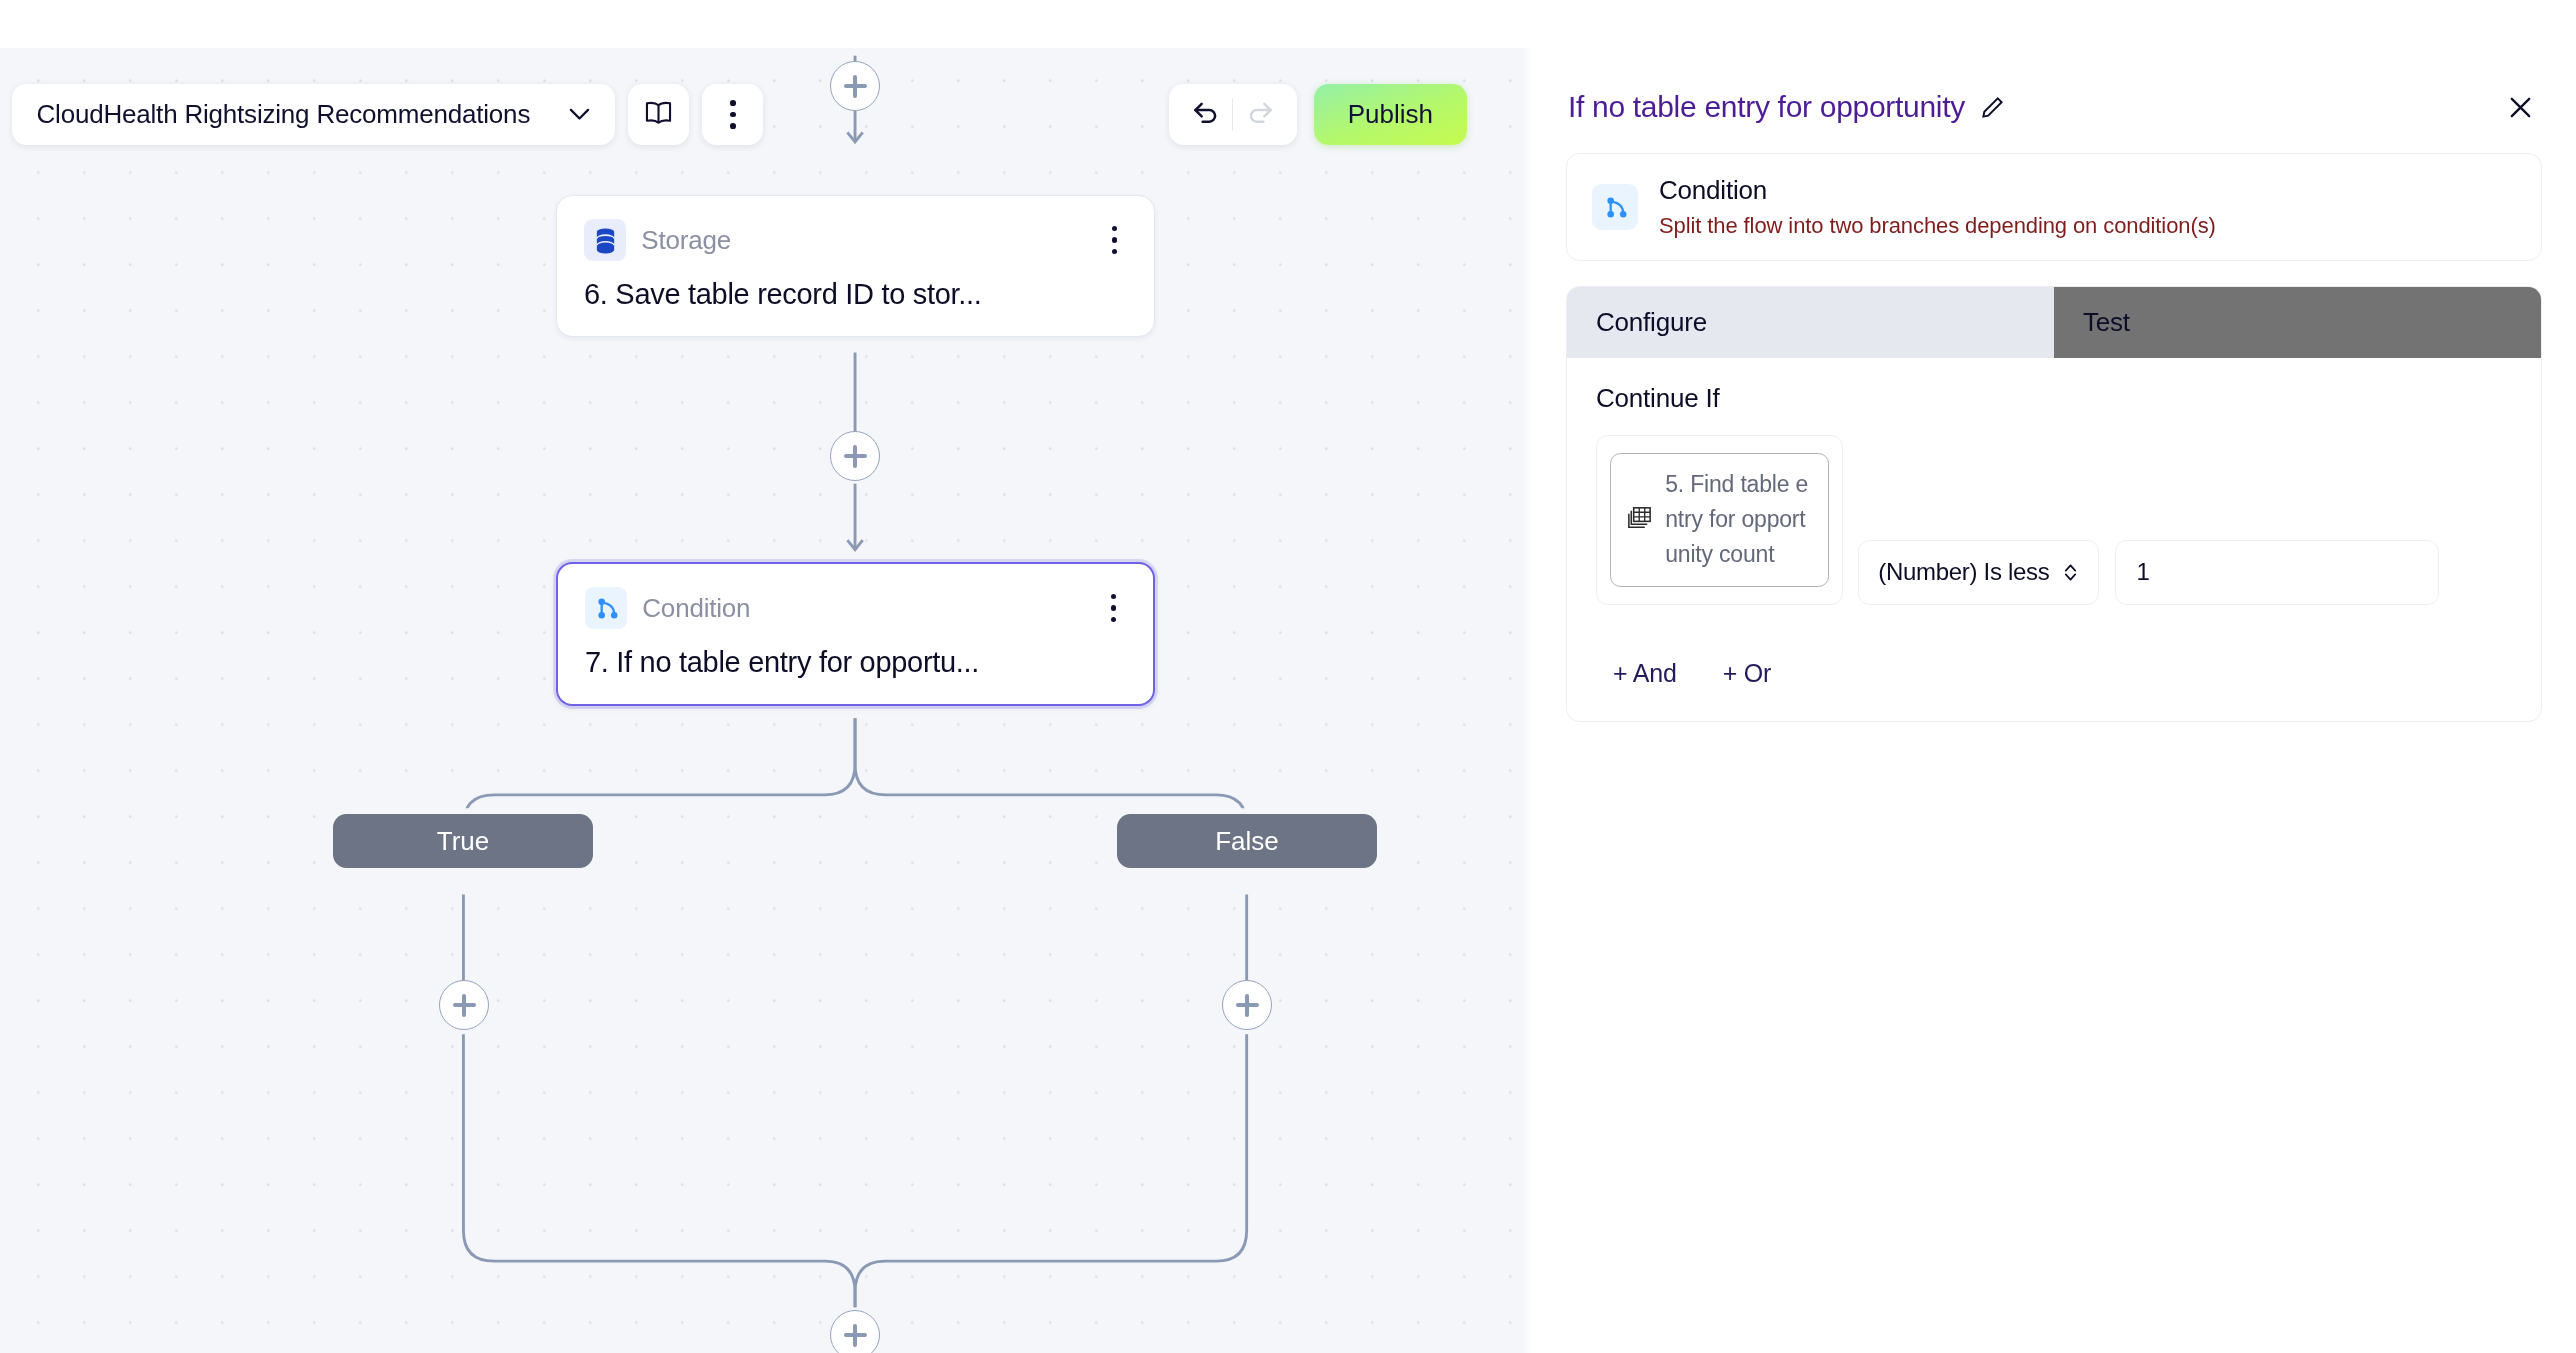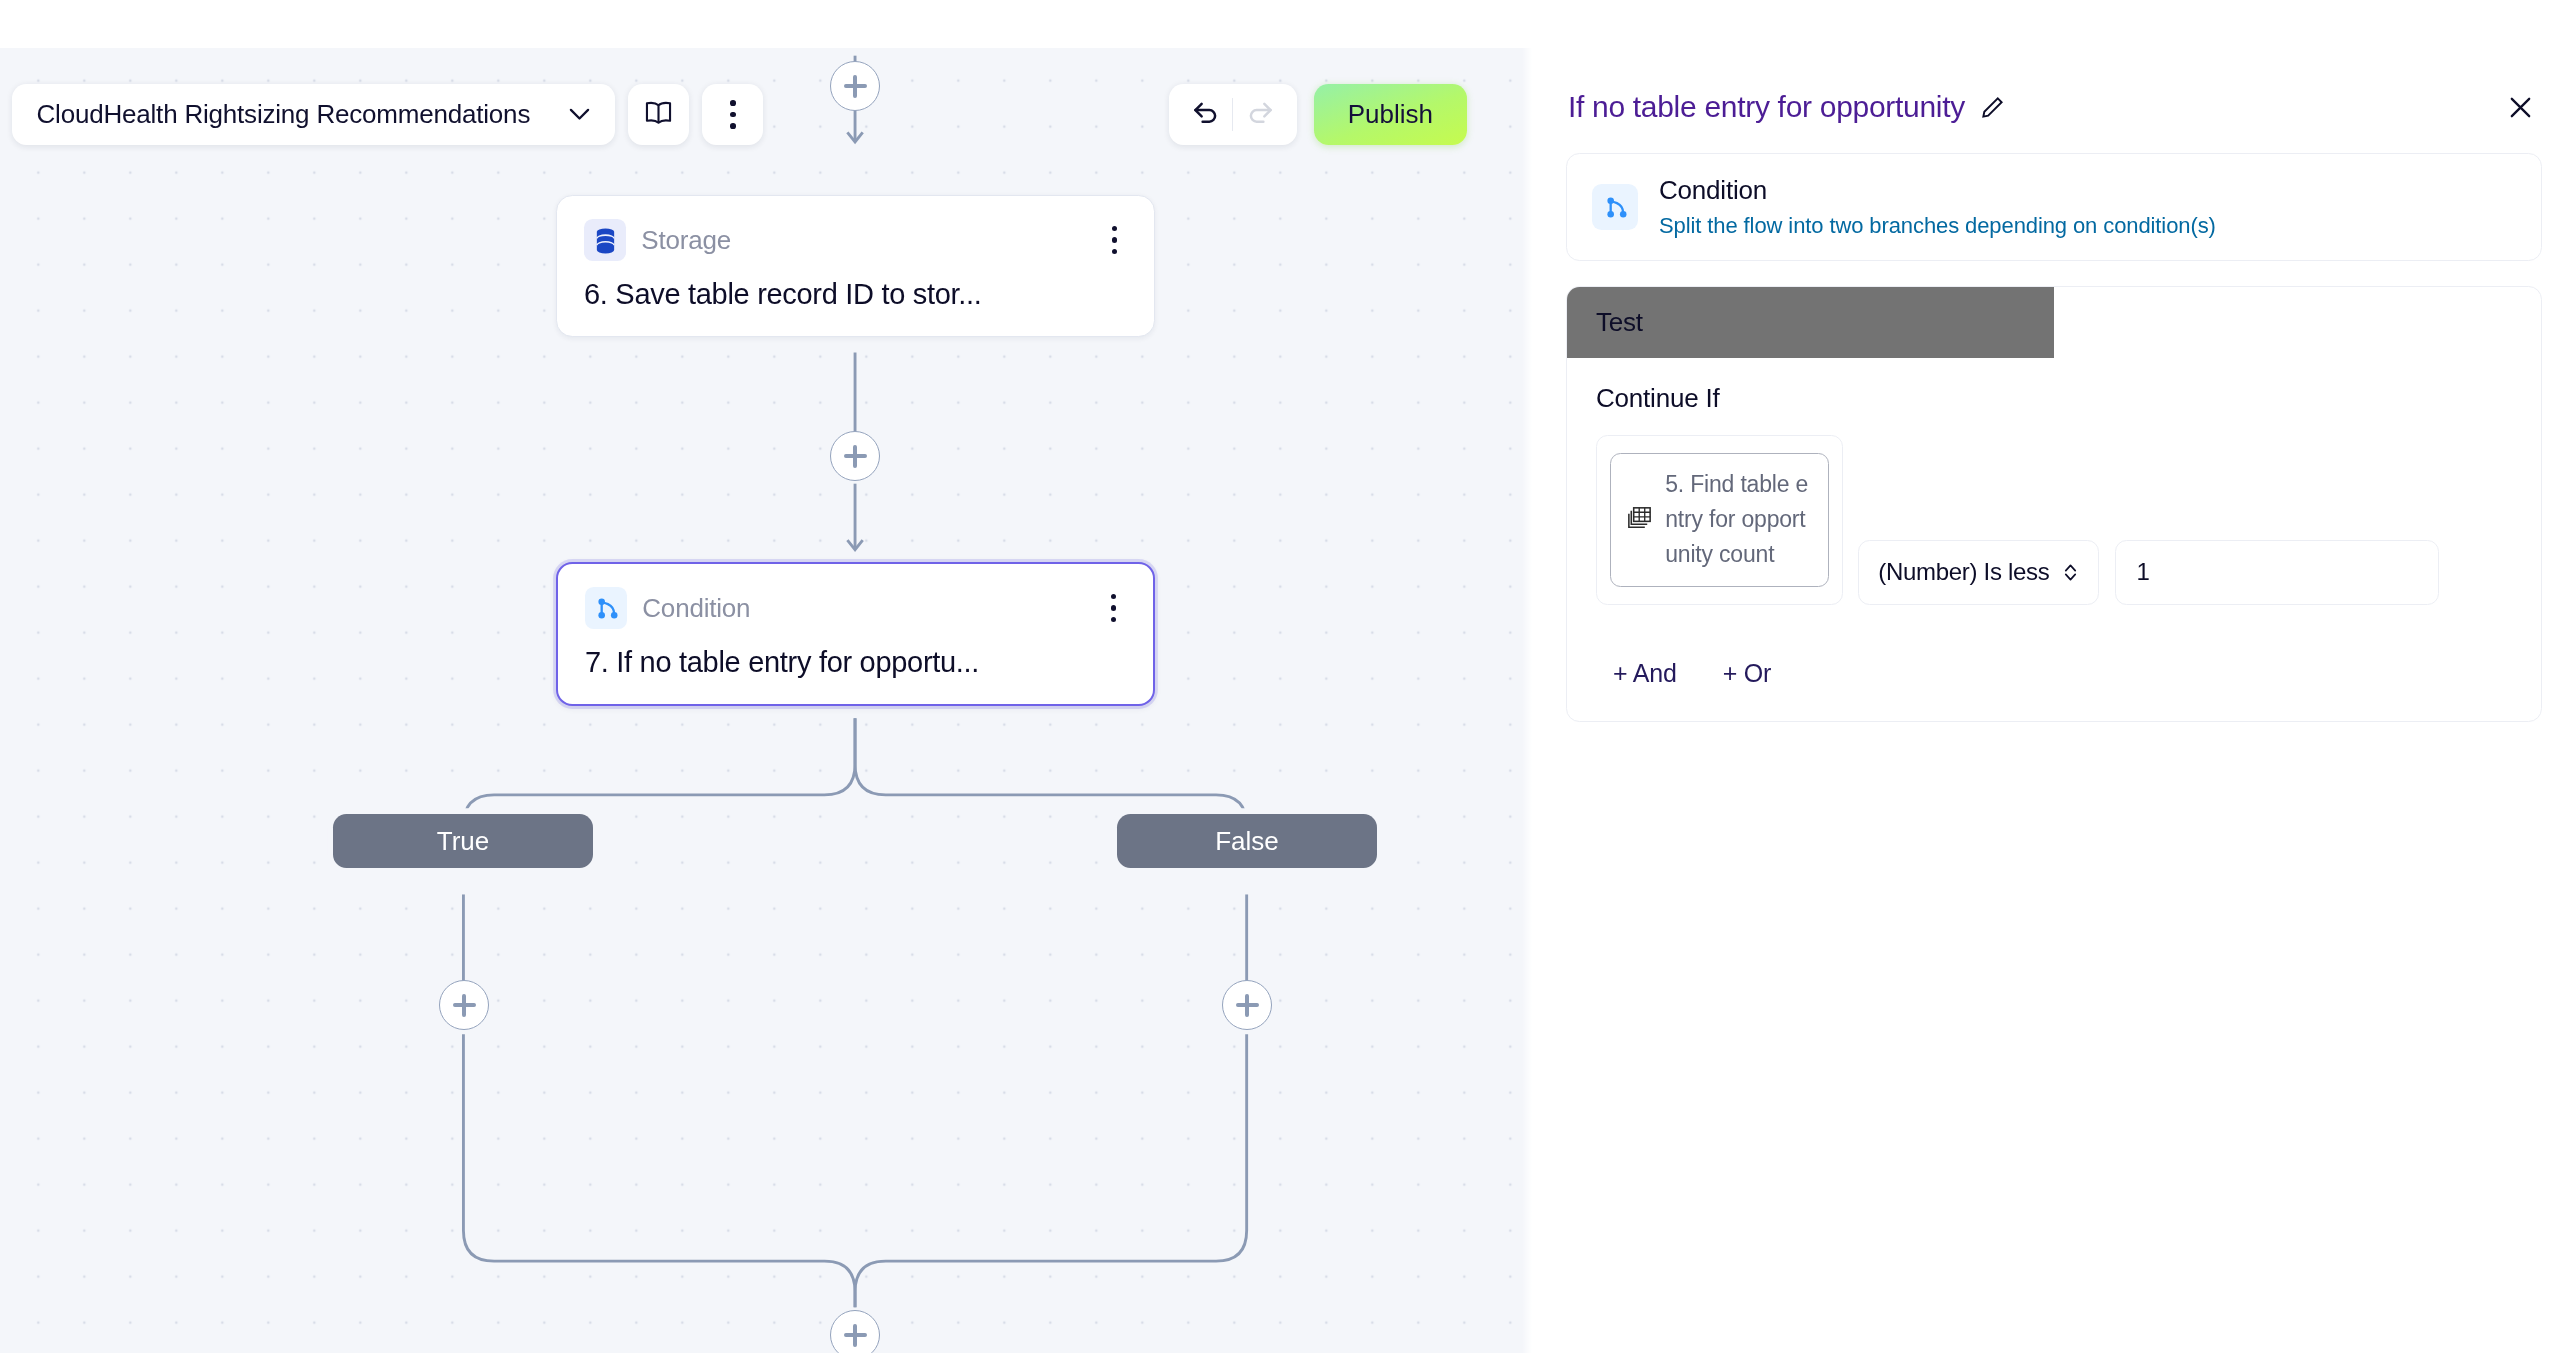--- a/index.html
+++ b/index.html
@@ -110,21 +110,21 @@
   .panel-title { font-size: 30px; color: #4c1d95; letter-spacing: -0.3px; }
   .pencil-btn { margin-left: 15.3px; display: inline-flex; cursor: pointer; }
   .close-btn { margin-left: auto; cursor: pointer; display: inline-flex; padding: 5.7px; }
 
   .type-card {
     margin-top: 27px; border: 1.4px solid #eceef4; border-radius: 13.4px;
     display: flex; align-items: center; gap: 21px; padding: 21px 25px;
   }
   .type-ic { width: 46px; height: 46px; border-radius: 9.6px; background: #eaf4ff; display: flex; align-items: center; justify-content: center; flex: 0 0 auto; }
   .type-name { font-size: 26px; color: #0d0d28; letter-spacing: -0.2px; }
-  .type-desc { font-size: 22px; color: #0369a1; margin-top: 6.7px; letter-spacing: -0.1px; }
+  .type-desc { font-size: 22px; color: #7f1d1d; margin-top: 6.7px; letter-spacing: -0.1px; }
 
   .cfg-card { margin-top: 25px; border: 1.4px solid #eceef4; border-radius: 13.4px; overflow: hidden; }
   .tabs { display: flex; }
   .tab {
     flex: 0 0 50%; height: 71px; display: flex; align-items: center;
     padding-left: 29px; font-size: 26px; color: #0d0d28; cursor: pointer;
     background: #737373; letter-spacing: -0.2px;
   }
   .tab.active { background: #e6e8ef; }
 
@@ -320,20 +320,21 @@
         </svg>
       </span>
       <div>
         <div class="type-name">Condition</div>
         <div class="type-desc">Split the flow into two branches depending on condition(s)</div>
       </div>
     </div>
 
     <div class="cfg-card">
       <div class="tabs">
+        <div class="tab active">Configure</div>
         <div class="tab">Test</div>
       </div>
 
       <div class="cfg-body">
         <div class="cfg-label">Continue If</div>
 
         <div class="cond-row">
           <div class="token-wrap">
             <div class="token">
               <span>

